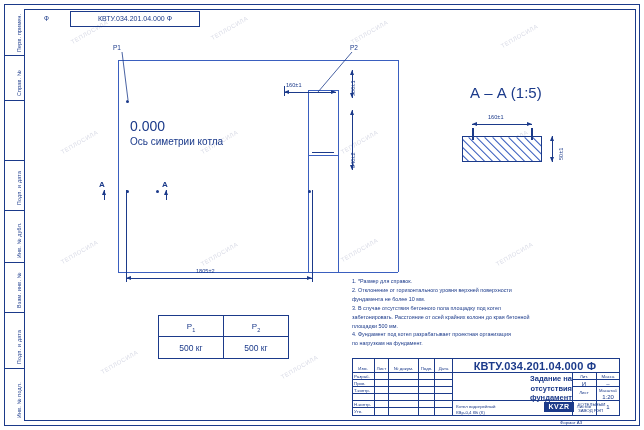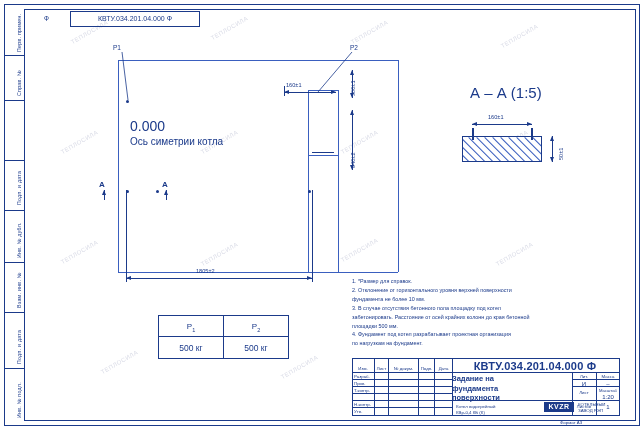--- a/index.html
+++ b/index.html
@@ -36,21 +36,21 @@
   .ptab .c1{left:0;width:66px;}
   .ptab .c2{left:65px;width:66px;}
   .sub{font-size:5.5px;vertical-align:sub;}
 
   
   .stamp{position:absolute;left:352px;top:358px;width:268px;height:58px;border:1px solid #1b3a8a;box-sizing:border-box;}
   .sl{position:absolute;background:#1b3a8a;}
   .scell{position:absolute;color:#1b3a8a;font-size:4.4px;line-height:6px;text-align:center;}
   .scell.l{text-align:left;}
   .big-code{position:absolute;left:452px;top:360px;width:166px;text-align:center;color:#1b3a8a;font-size:11px;font-weight:bold;letter-spacing:.2px;}
-  .ttl{position:absolute;left:452px;top:374px;width:120px;text-align:left;color:#1b3a8a;font-size:7.5px;font-weight:bold;line-height:9.5px;}
+  .ttl{position:absolute;left:452px;top:374px;width:120px;text-align:right;color:#1b3a8a;font-size:7.5px;font-weight:bold;line-height:9.5px;}
   .ttl2{position:absolute;left:452px;top:404px;width:120px;text-align:left;color:#1b3a8a;font-size:4.4px;line-height:5.6px;padding-left:4px;}
   .logobox{position:absolute;left:544px;top:402px;width:30px;height:10px;background:#1b3a8a;color:#fff;font-size:7px;font-weight:bold;text-align:center;line-height:10px;letter-spacing:.5px;}
 
   .footer{position:absolute;left:560px;top:420px;color:#1b3a8a;font-size:4.4px;}
 
   
   .aa-body{position:absolute;border:1px solid #1b3a8a;box-sizing:border-box;background:#ffffff;}
   .hatch{position:absolute;overflow:hidden;}
   .hline{position:absolute;height:1px;background:#3a5fbf;transform-origin:0 0;transform:rotate(45deg);}
   .arrowL,.arrowR{position:absolute;width:0;height:0;border-top:2.5px solid transparent;border-bottom:2.5px solid transparent;}
@@ -253,22 +253,22 @@
   <div class="scell l" style="left:354px;top:374px;width:20px;">Разраб.</div>
   <div class="scell l" style="left:354px;top:381px;width:20px;">Пров.</div>
   <div class="scell l" style="left:354px;top:388px;width:20px;">Т.контр.</div>
   <div class="scell l" style="left:354px;top:402px;width:20px;">Н.контр.</div>
   <div class="scell l" style="left:354px;top:409px;width:20px;">Утв.</div>
 
   <div class="big-code">КВТУ.034.201.04.000  Ф</div>
 
   <div class="ttl">
     <span>Задание на</span><br>
-    <span>фундамента</span><br>
-    <span>поверхности</span>
+    <span>отсутствия</span><br>
+    <span>фундамент</span>
   </div>
 
   <div class="ttl2">
     <span>Котел водогрейный</span><br>
     <span>КВр-0,4  КБ  (К)</span>
   </div>
 
   <div class="scell" style="left:573px;top:374px;width:22px;">Лит.</div>
   <div class="scell" style="left:597px;top:374px;width:22px;">Масса</div>
   <div class="scell" style="left:597px;top:388px;width:22px;font-size:4.2px;">Масштаб</div>

